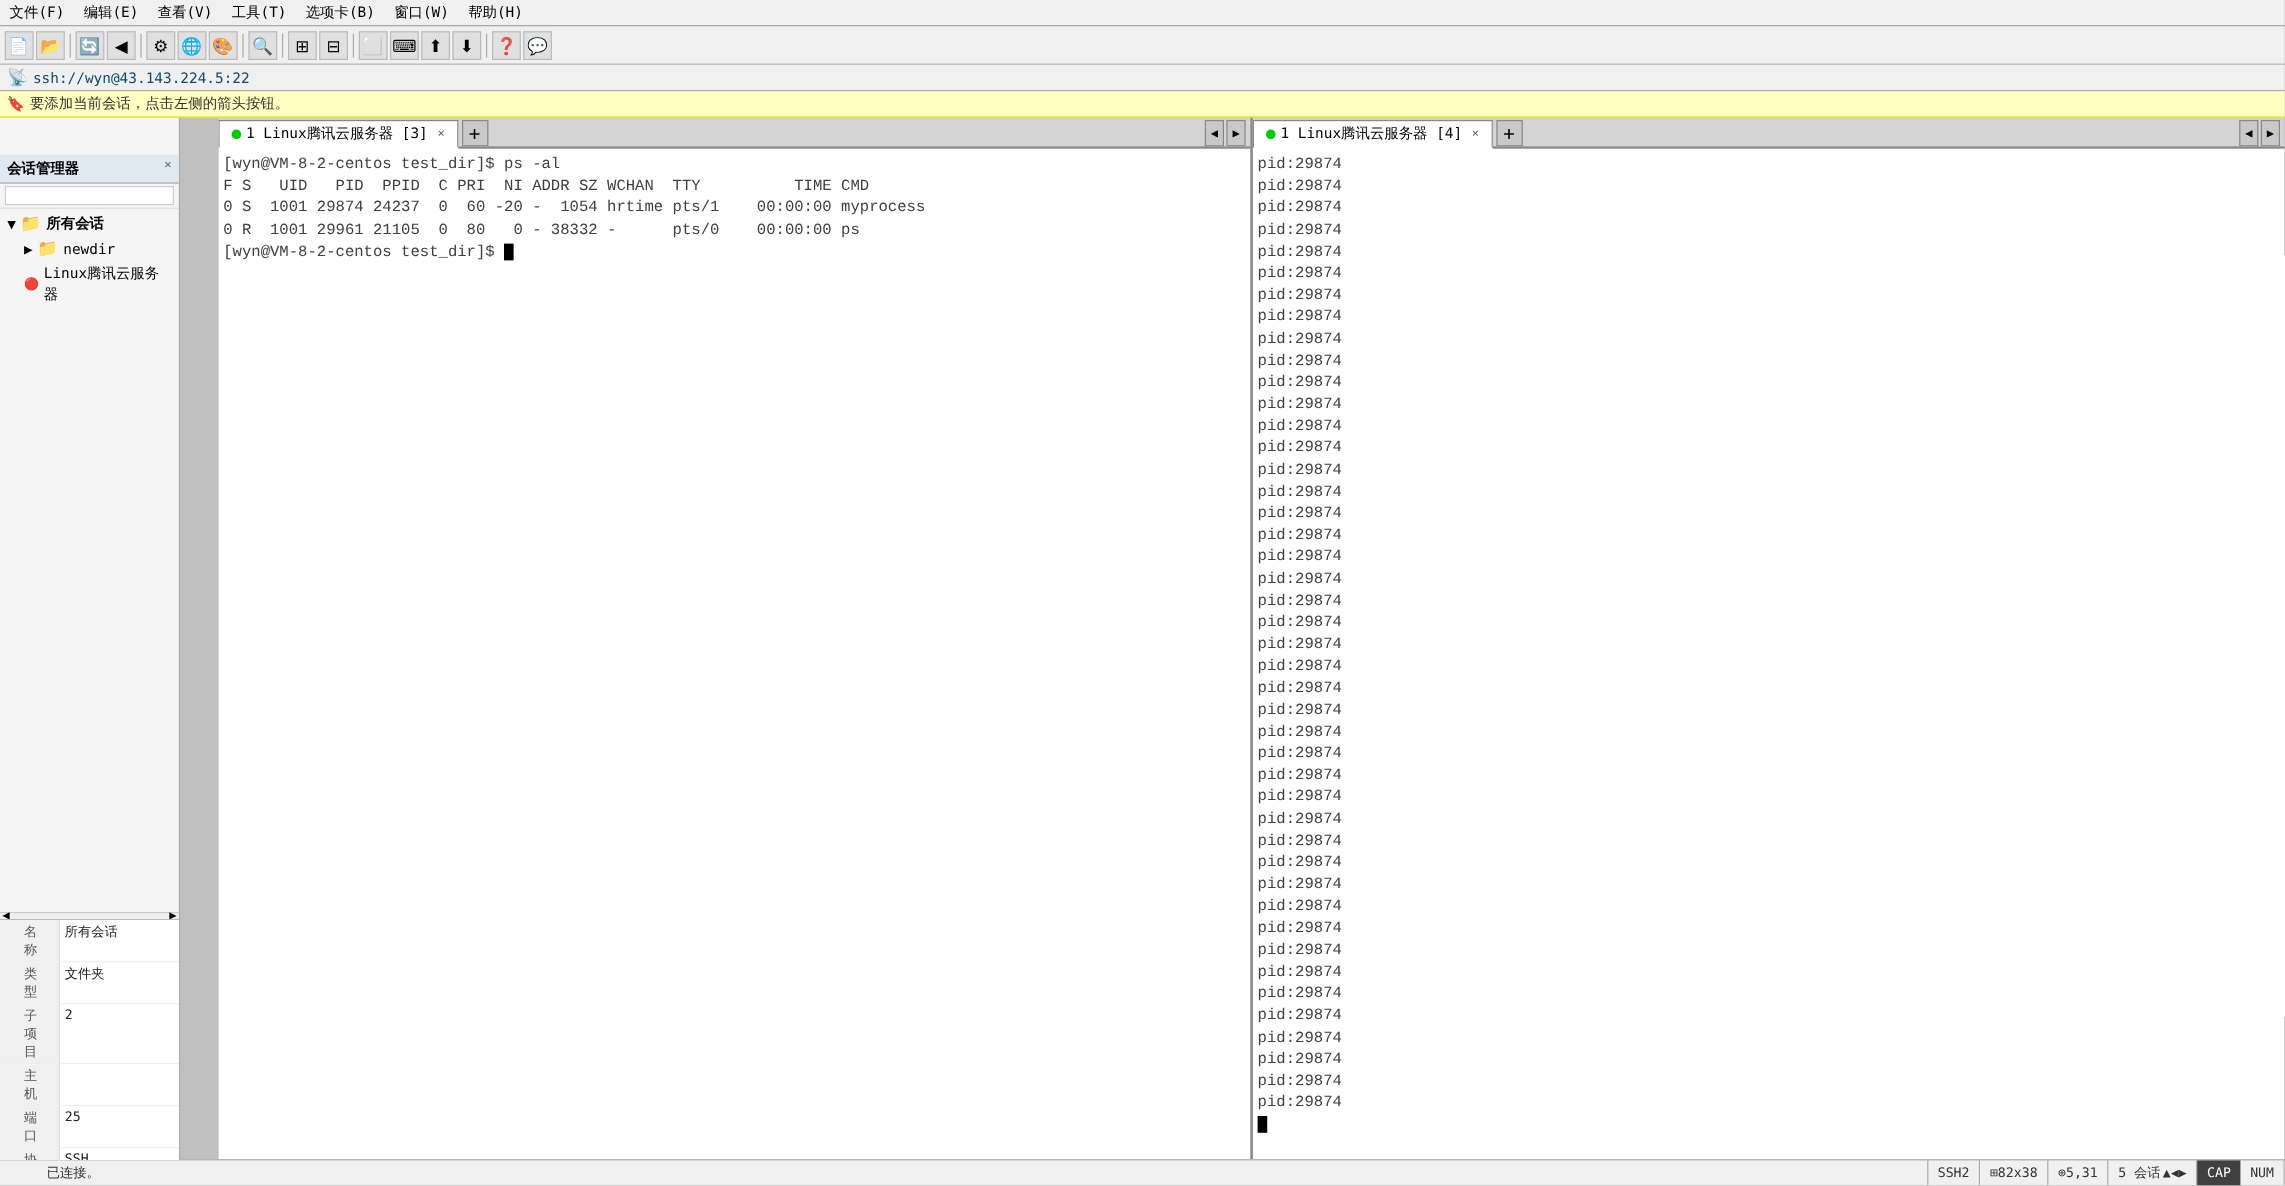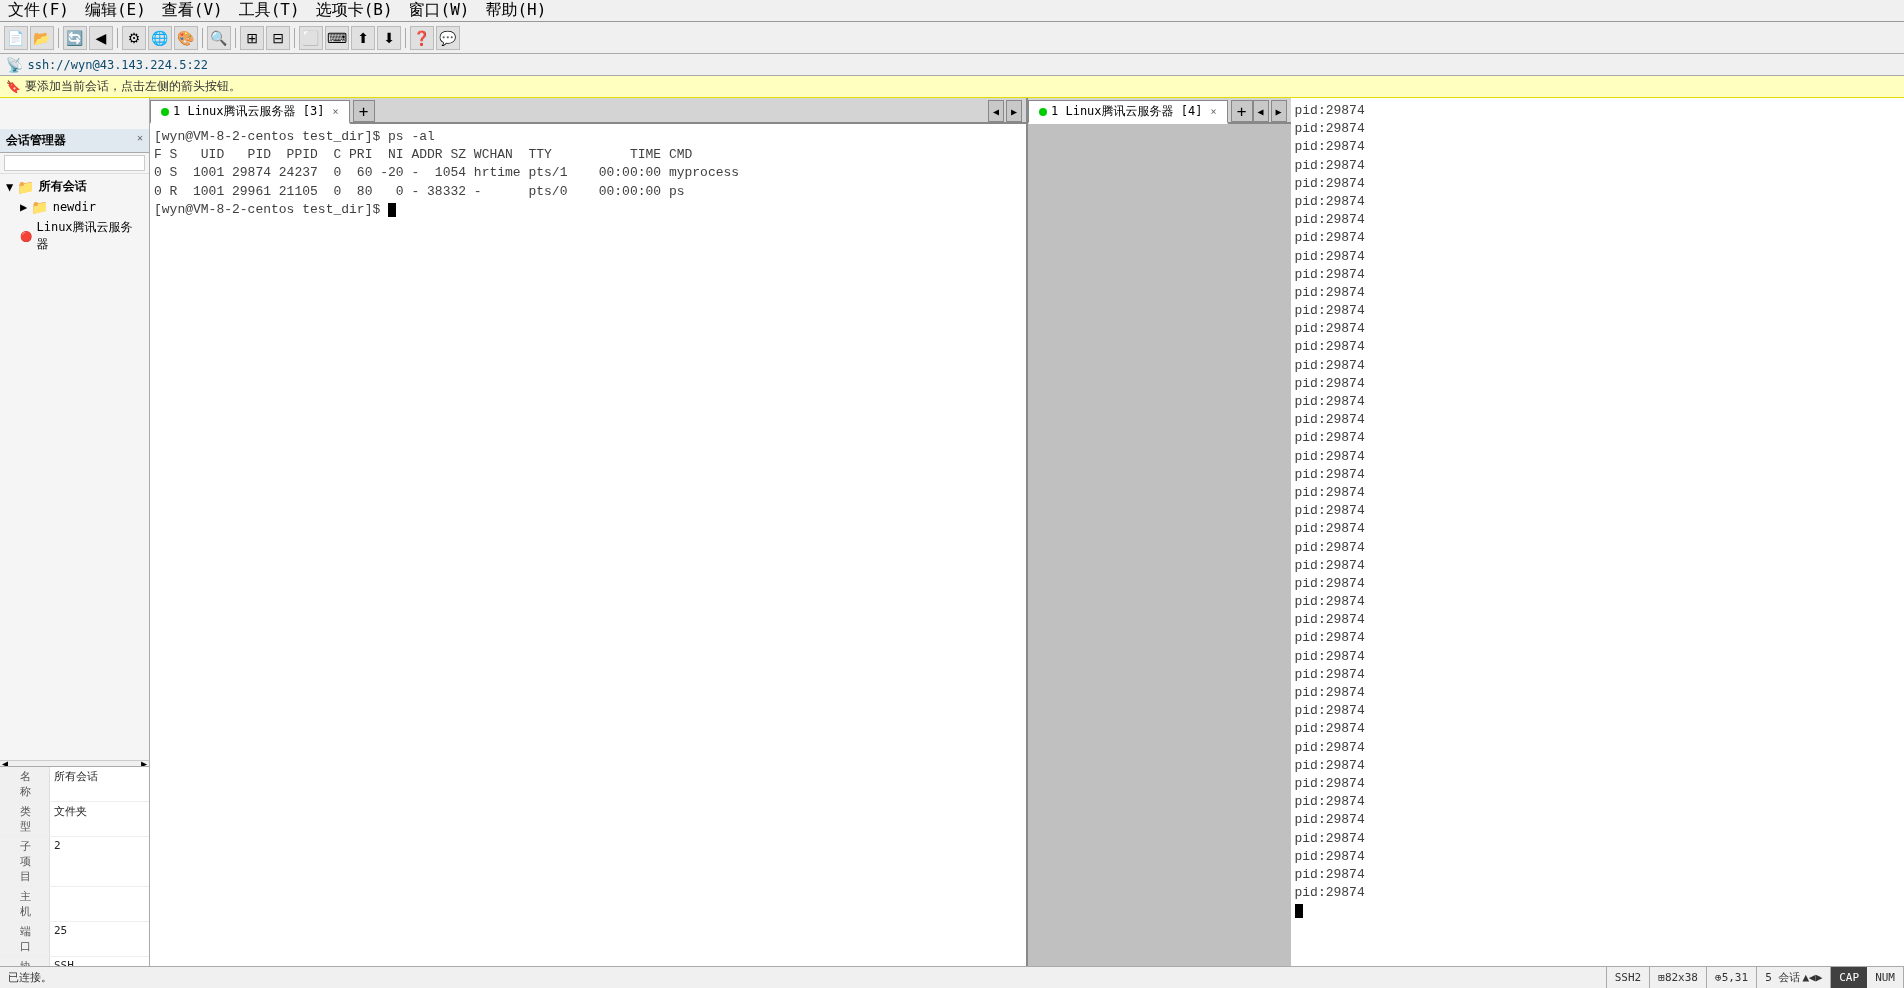--- a/index.html
+++ b/index.html
@@ -18,21 +18,21 @@
     #menubar {
       background: #f0f0f0;
       border-bottom: 1px solid #999;
       padding: 2px 4px;
       display: flex;
       align-items: center;
       gap: 8px;
       height: 22px;
     }
     .menu-item {
-      font-size: 16px;
+      font-size: 12px;
       cursor: pointer;
       padding: 1px 4px;
       color: #000;
     }
 
     
     #toolbar {
       background: #f0f0f0;
       border-bottom: 1px solid #aaa;
       padding: 2px 4px;
@@ -293,25 +293,26 @@
     }
     @keyframes blink { 50% { opacity: 0; } }
 
     
     .pane-left {
       flex: 1;
       display: flex;
       flex-direction: column;
       border-right: 2px solid #888;
       overflow: hidden;
+      margin-left: 32px;
     }
     .pane-right {
       flex: 1;
       display: flex;
-      flex-direction: row;
+      flex-direction: column;
       overflow: hidden;
     }
 
     
     .terminal::-webkit-scrollbar { width: 12px; }
     .terminal::-webkit-scrollbar-track { background: #f0f0f0; }
     .terminal::-webkit-scrollbar-thumb { background: #aaa; border: 1px solid #999; }
 
     
     #statusbar {
@@ -323,21 +324,21 @@
       font-size: 11px;
       color: #333;
     }
     .status-seg {
       padding: 0 8px;
       border-right: 1px solid #aaa;
       height: 100%;
       display: flex;
       align-items: center;
     }
-    .status-seg:first-child { flex: 1; }
+    .status-seg:first-child { flex: 1; margin-left: 31px; }
     .status-seg-cap {
       background: #404040;
       color: #fff;
       padding: 0 8px;
       height: 100%;
       display: flex;
       align-items: center;
     }
   </style>
 </head>

